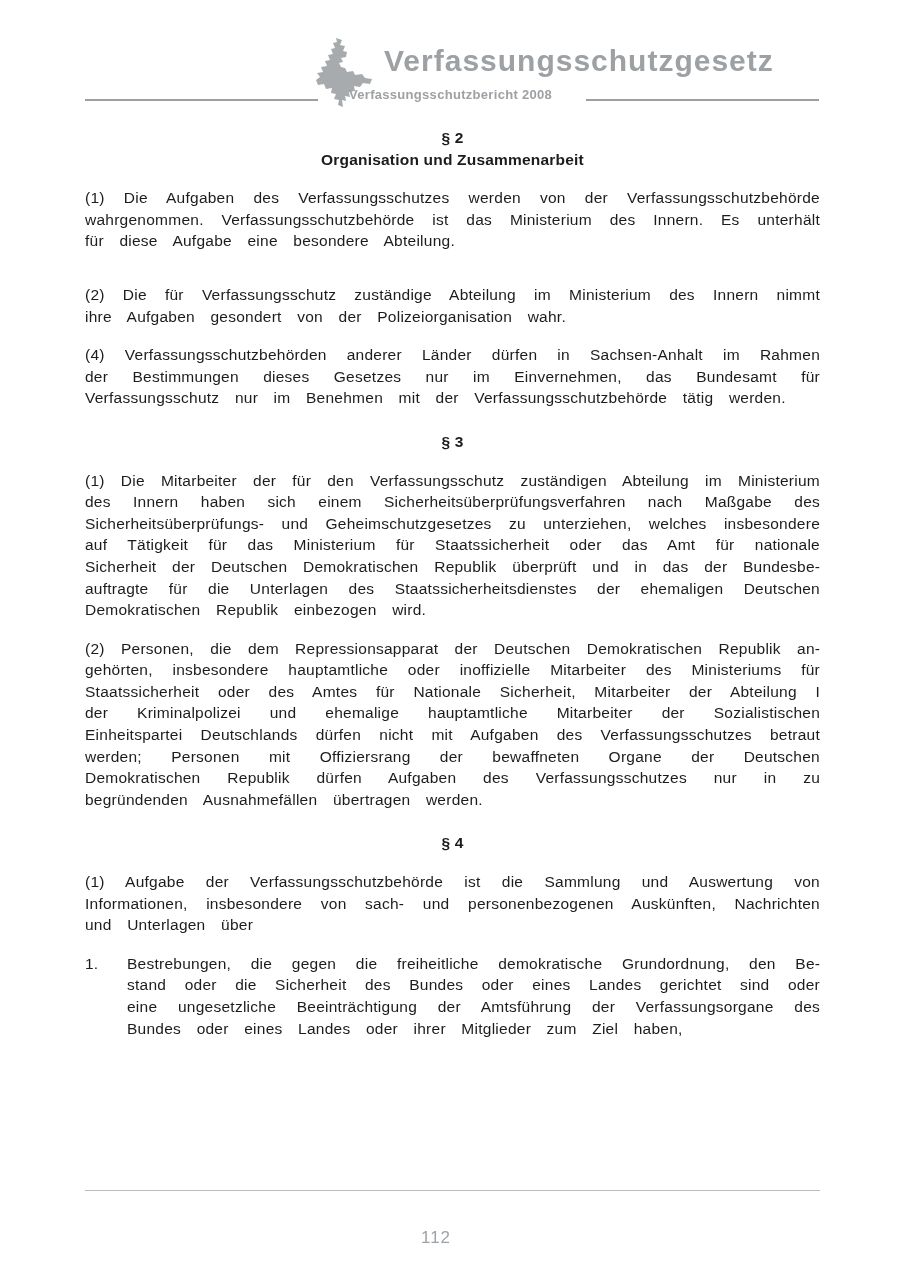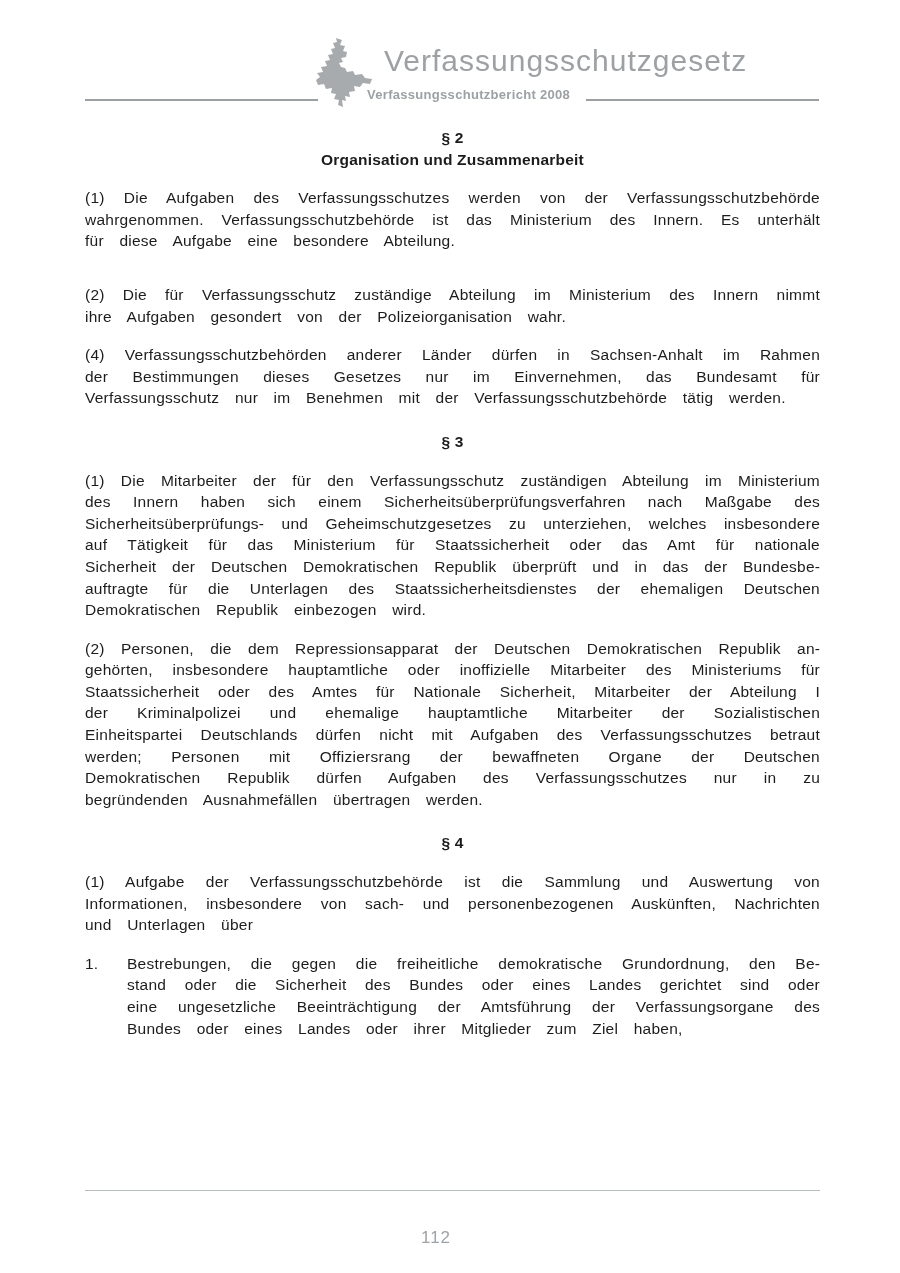--- a/index.html
+++ b/index.html
@@ -31,28 +31,28 @@
     left: 312px;
     top: 37px;
     width: 62px;
     height: 71px;
   }
   .hdr-title {
     position: absolute;
     left: 384px;
     top: 44px;
     font-size: 30px;
-    font-weight: normal;
+    font-weight: bold;
     letter-spacing: 1px;
     color: #9da1a4;
     white-space: nowrap;
   }
   .hdr-subtitle {
     position: absolute;
-    left: 367px;
+    left: 349px;
     top: 87px;
     font-size: 13px;
     font-weight: bold;
     letter-spacing: 0.3px;
     color: #9da1a4;
     white-space: nowrap;
   }
 
   
   .content {

